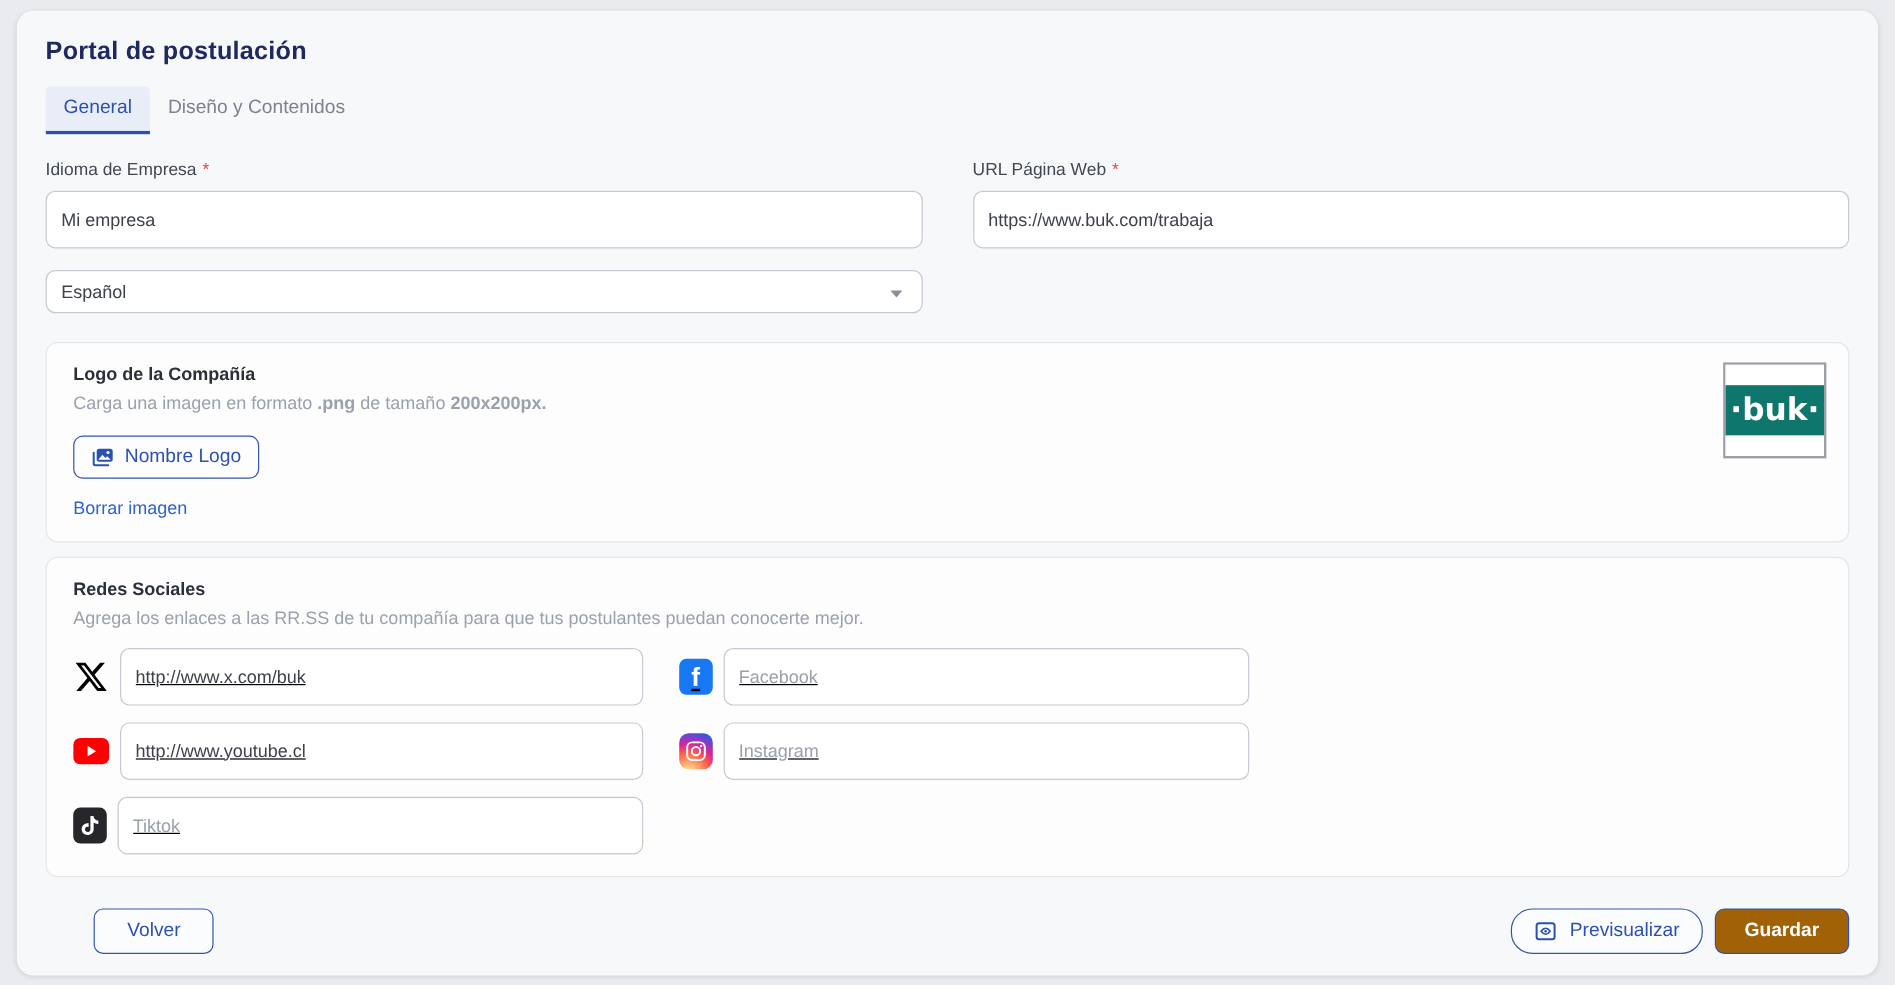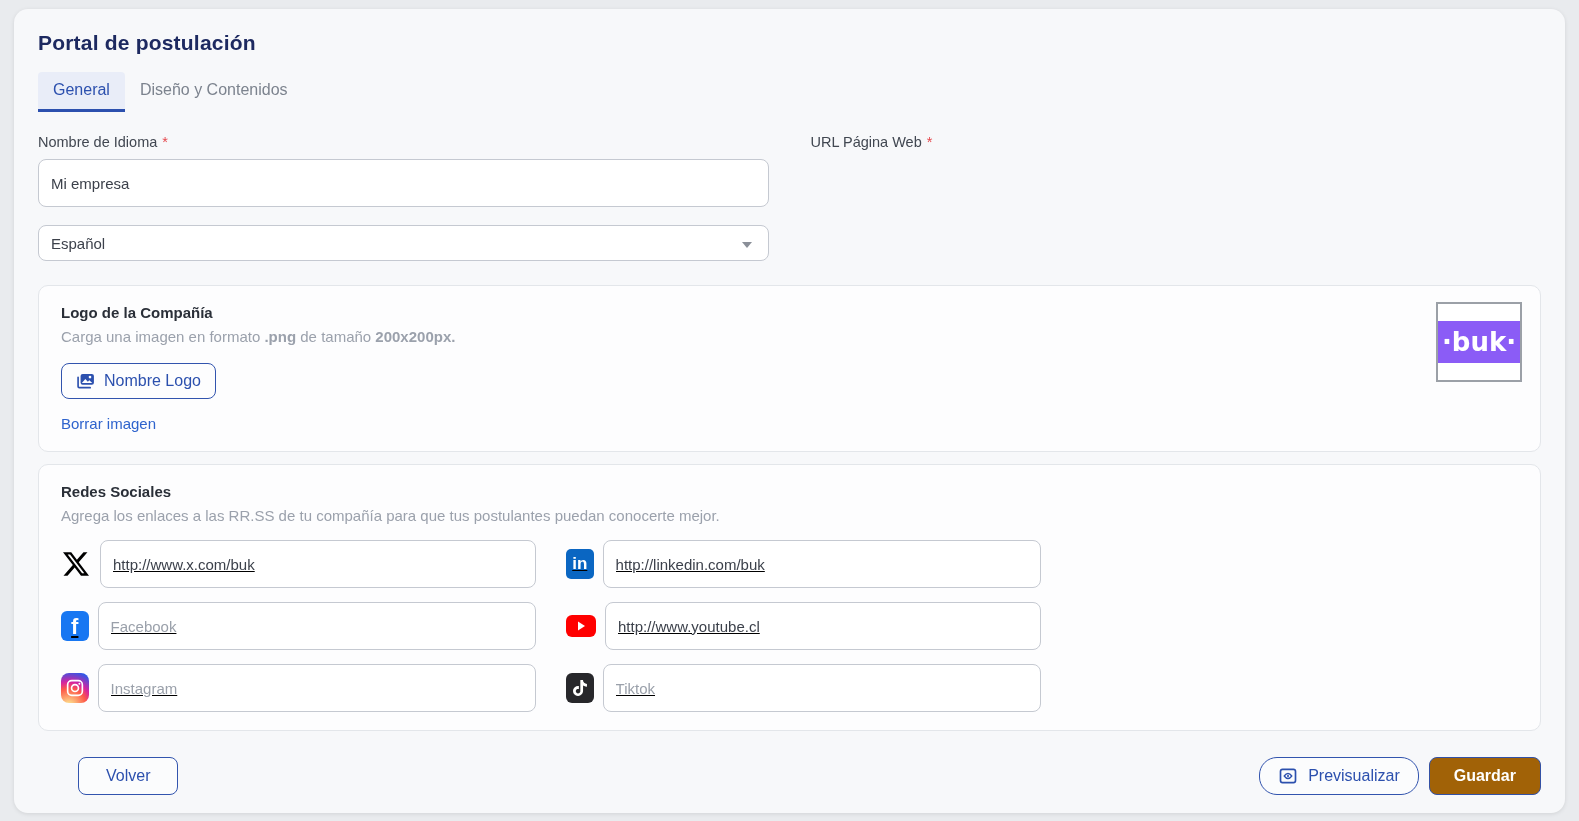--- a/index.html
+++ b/index.html
@@ -81,21 +81,21 @@
     display:inline-block; margin-top:16px; font-size:15px;
     color:#2e63cd; cursor:pointer; text-decoration:none;
   }
   .logo-preview {
     position:absolute; top:16px; right:18px;
     width:86px; height:80px; border:2px solid #9ba0a7; background:#fff;
     display:flex; flex-direction:column;
   }
   .lp-strip { flex:1; background:#fff; }
   .lp-band {
-    height:42px; background:#8b5cf6; color:#fff;
+    height:42px; background:#0f766e; color:#fff;
     display:flex; align-items:center; justify-content:center;
     font-size:26px; font-weight:600; font-family:"DejaVu Sans", sans-serif;
   }
   
   .social-grid {
     display:grid; grid-template-columns:475px 475px;
     column-gap:30px; row-gap:14px; margin-top:16px;
   }
   .social-row { display:flex; align-items:center; gap:9px;text-decoration:underline; }
   .s-icon { width:30px; height:30px; flex:none; display:flex; align-items:center; justify-content:center; }
@@ -131,30 +131,31 @@
   <div class="page-title">Portal de postulación</div>
 
   <div class="tabs">
     <div class="tab active">General</div>
     <div class="tab">Diseño y Contenidos</div>
   </div>
 
   <div class="form-grid">
     <div>
       <div class="field-label">
-        <span>Nombre de Idioma</span>
+        <span>Idioma de Empresa</span>
         <span class="req">*</span>
       </div>
       <input class="text-input" type="text" value="Mi empresa" style="">
     </div>
     <div>
       <div class="field-label">
         <span>URL Página Web</span>
         <span class="req">*</span>
       </div>
+      <input class="text-input" type="text" value="https://www.buk.com/trabaja" style="">
     </div>
   </div>
 
   <div class="form-grid" style="margin-top:18px;">
     <div>
       <div class="select-box">
         <span>Español</span>
         <span class="caret"></span>
       </div>
     </div>
@@ -195,24 +196,20 @@
 
       <div class="social-row">
         <span class="s-icon">
           <svg width="26" height="26" viewBox="0 0 24 24">
             <path fill="#000" d="M18.901 1.153h3.68l-8.04 9.19L24 22.846h-7.406l-5.8-7.584-6.638 7.584H.474l8.6-9.83L0 1.154h7.594l5.243 6.932ZM17.61 20.644h2.039L6.486 3.24H4.298Z"></path>
           </svg>
         </span>
         <input class="social-input" type="text" value="http://www.x.com/buk" style="">
       </div>
 
-      <div class="social-row">
-        <span class="badge li">in</span>
-        <input class="social-input" type="text" value="http://linkedin.com/buk" style="">
-      </div>
 
       <div class="social-row">
         <span class="badge fb">f</span>
         <input class="social-input" type="text" placeholder="Facebook" style="">
       </div>
 
       <div class="social-row">
         <span class="badge yt">
           <svg width="30" height="22" viewBox="0 0 30 22">
             <rect x="0" y="0" width="30" height="22" rx="6" fill="#ff0000"></rect>

